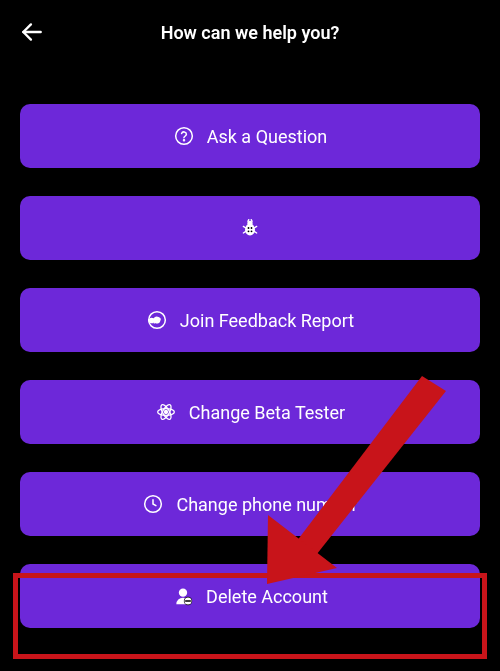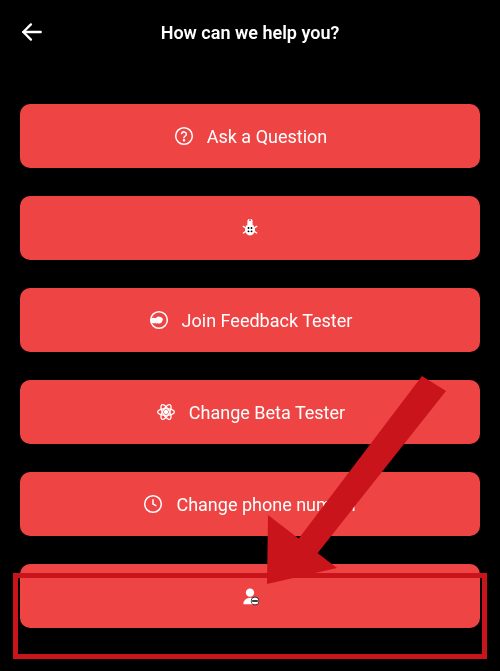--- a/index.html
+++ b/index.html
@@ -45,21 +45,21 @@
     }
     
     .content {
       padding: 40px 20px 0 20px;
       display: flex;
       flex-direction: column;
       gap: 28px;
     }
     
     .option-button {
-      background: #ef4444;
+      background: #6d28d9;
       border: none;
       border-radius: 10px;
       height: 64px;
       display: flex;
       align-items: center;
       justify-content: center;
       gap: 12px;
       cursor: pointer;
       color: #ffffff;
       font-size: 18px;
@@ -136,21 +136,21 @@
     </span>
   </button>
 
   <button class="option-button">
     <span class="option-icon">
       <svg width="20" height="20" viewBox="0 0 24 24" fill="none" stroke="#ffffff" stroke-width="1.8">
         <circle cx="12" cy="12" r="10"></circle>
         <path d="M8 10 a4 3.2 0 1 0 0.5 5 L8 17 L9.6 15.6 a4 3.2 0 0 0 6.4 -2.6 a4 3.2 0 0 0 -8 -3" fill="#ffffff" stroke="none"></path>
       </svg>
     </span>
-    <span class="option-label">Join Feedback Tester</span>
+    <span class="option-label">Join Feedback Report</span>
   </button>
 
   <button class="option-button">
     <span class="option-icon">
       <svg width="20" height="20" viewBox="0 0 24 24" fill="none" stroke="#ffffff" stroke-width="1.6">
         <ellipse cx="12" cy="12" rx="10" ry="4"></ellipse>
         <ellipse cx="12" cy="12" rx="10" ry="4" transform="rotate(60 12 12)"></ellipse>
         <ellipse cx="12" cy="12" rx="10" ry="4" transform="rotate(-60 12 12)"></ellipse>
         <circle cx="12" cy="12" r="1.8" fill="#ffffff"></circle>
       </svg>
@@ -171,20 +171,21 @@
   <button class="option-button">
     <span class="option-icon">
       <svg width="20" height="20" viewBox="0 0 24 24" fill="#ffffff">
         <circle cx="12" cy="8" r="5"></circle>
         <path d="M4 22 a8 8 0 0 1 16 0 Z"></path>
         <circle cx="18" cy="18" r="5" fill="#000"></circle>
         <circle cx="18" cy="18" r="4.2" fill="#ffffff"></circle>
         <line x1="15.2" y1="18" x2="20.8" y2="18" stroke="#000" stroke-width="1.8" stroke-linecap="round"></line>
       </svg>
     </span>
+    <span class="option-label">Delete Account</span>
   </button>
 
 </div>
 
 <div class="highlight-box" style="left:13px; top:573px; width:474px; height:86px;"></div>
 
 <svg class="arrow-annotation" style="left:250px; top:370px;" width="200" height="220" viewBox="0 0 200 220">
   <defs></defs>
   <g fill="#c8141a">
 

